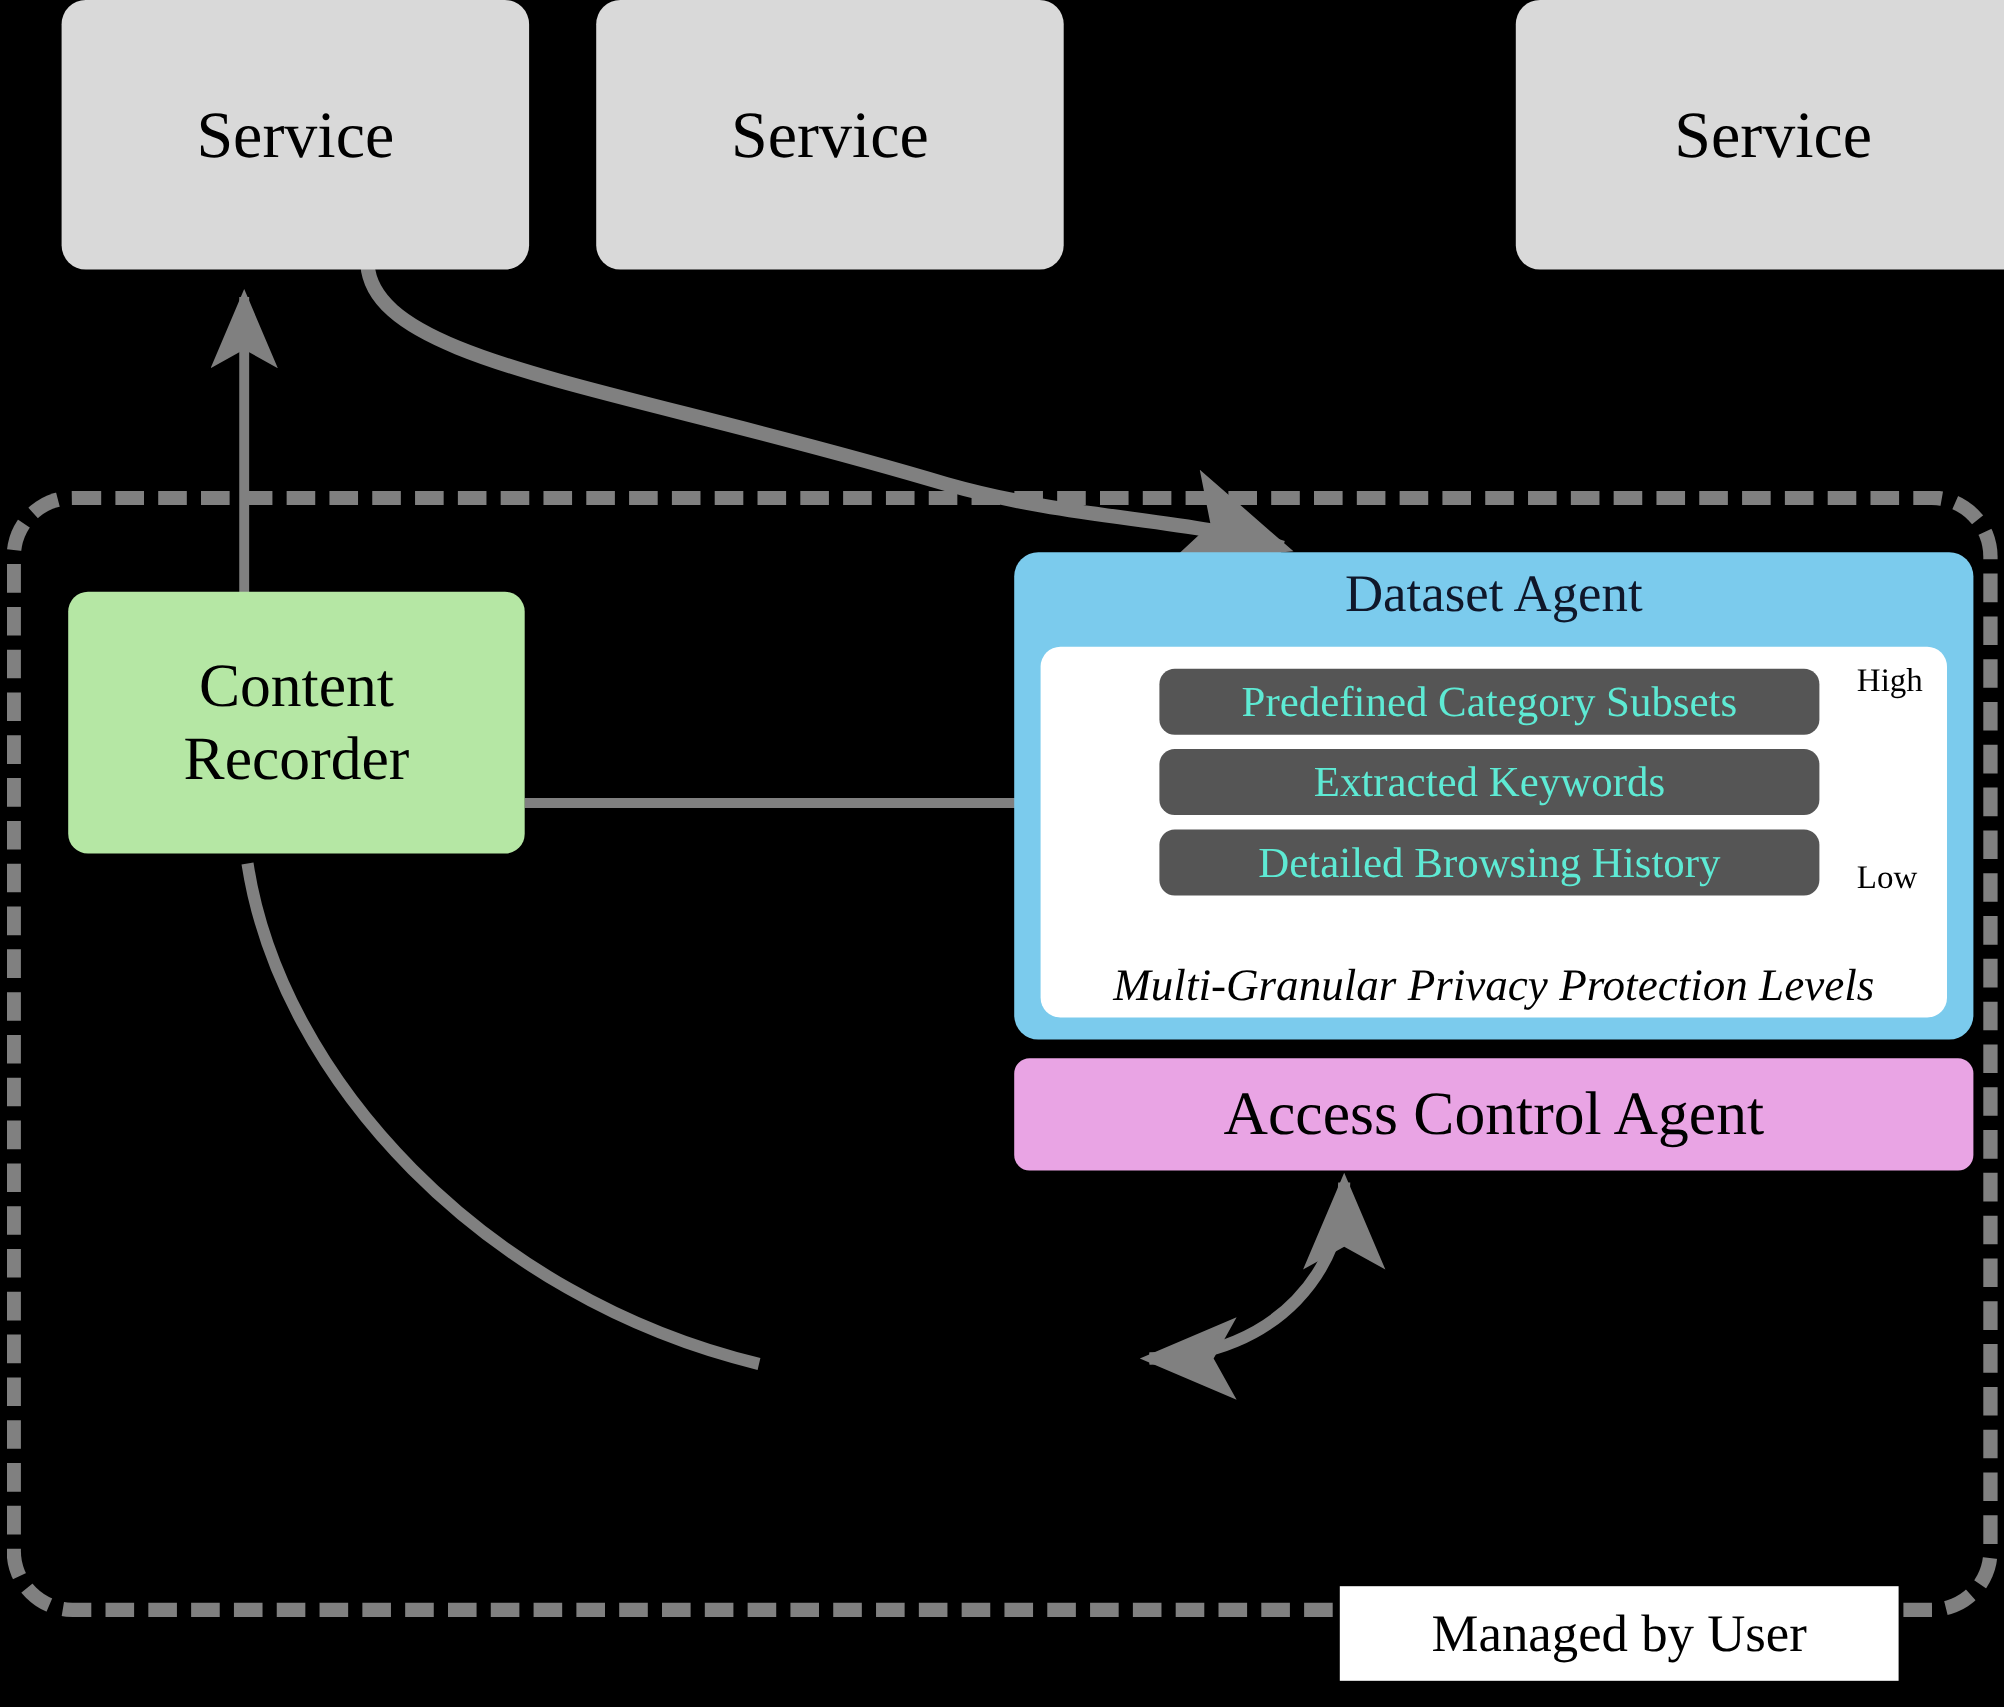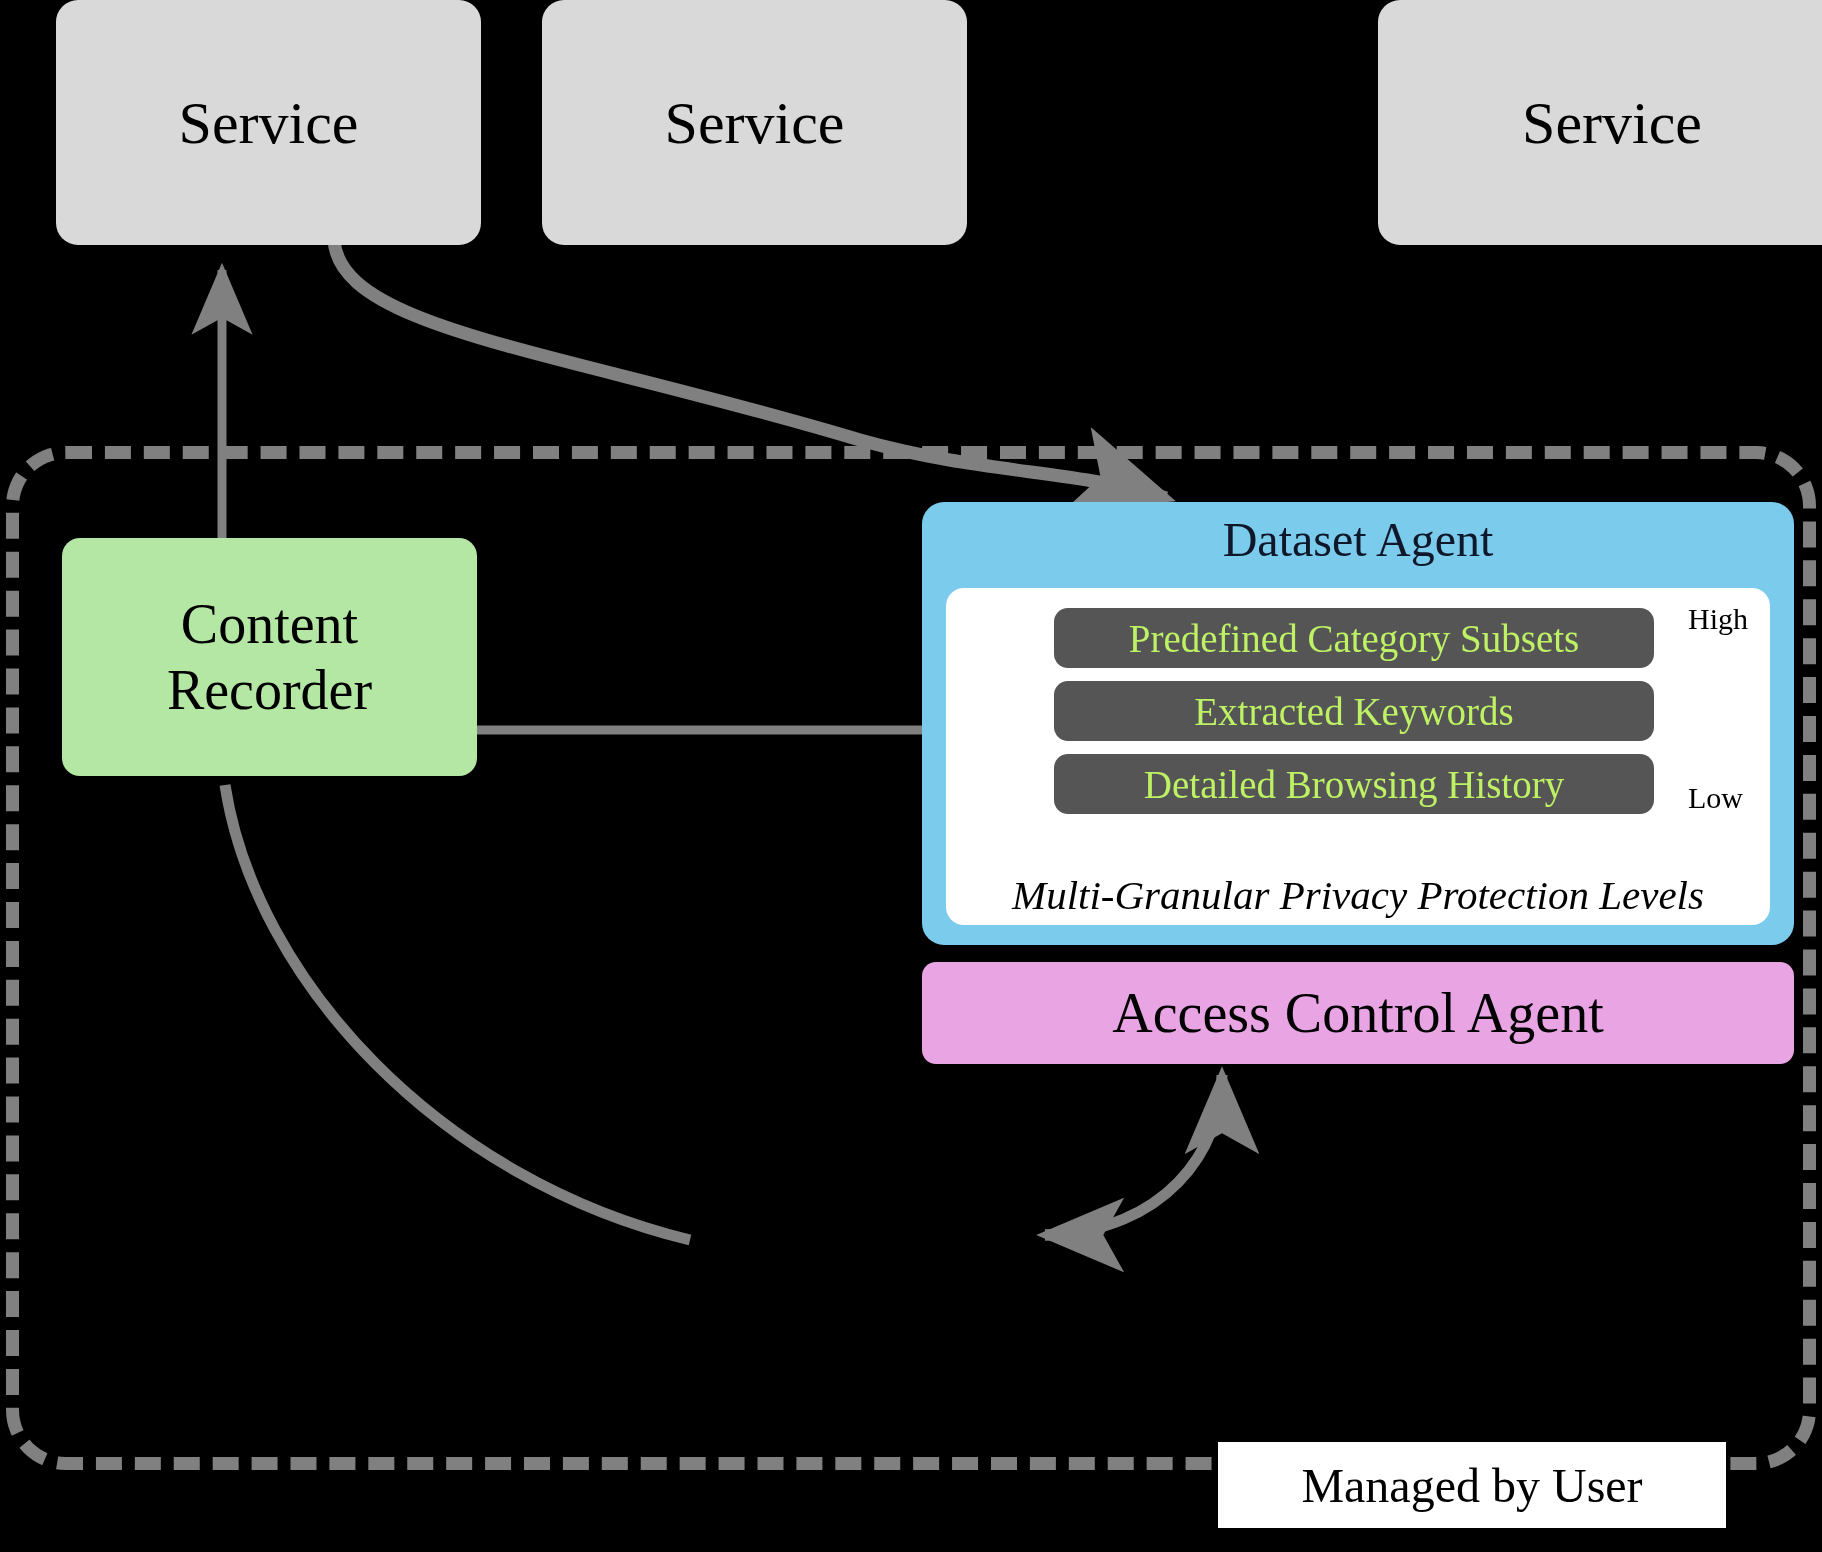--- a/index.html
+++ b/index.html
@@ -114,21 +114,21 @@
     box-sizing: border-box;
   }
   .gran-rows {
     position: absolute;
     left: 108px;
     top: 20px;
     width: 600px;
   }
   .gran-row {
     background: #555555;
-    color: #bef264;
+    color: #5eead4;
     border-radius: 14px;
     height: 60px;
     margin-bottom: 13px;
     display: flex;
     align-items: center;
     justify-content: center;
     font-size: 39px;
     white-space: nowrap;
   }
   .gran-caption {

